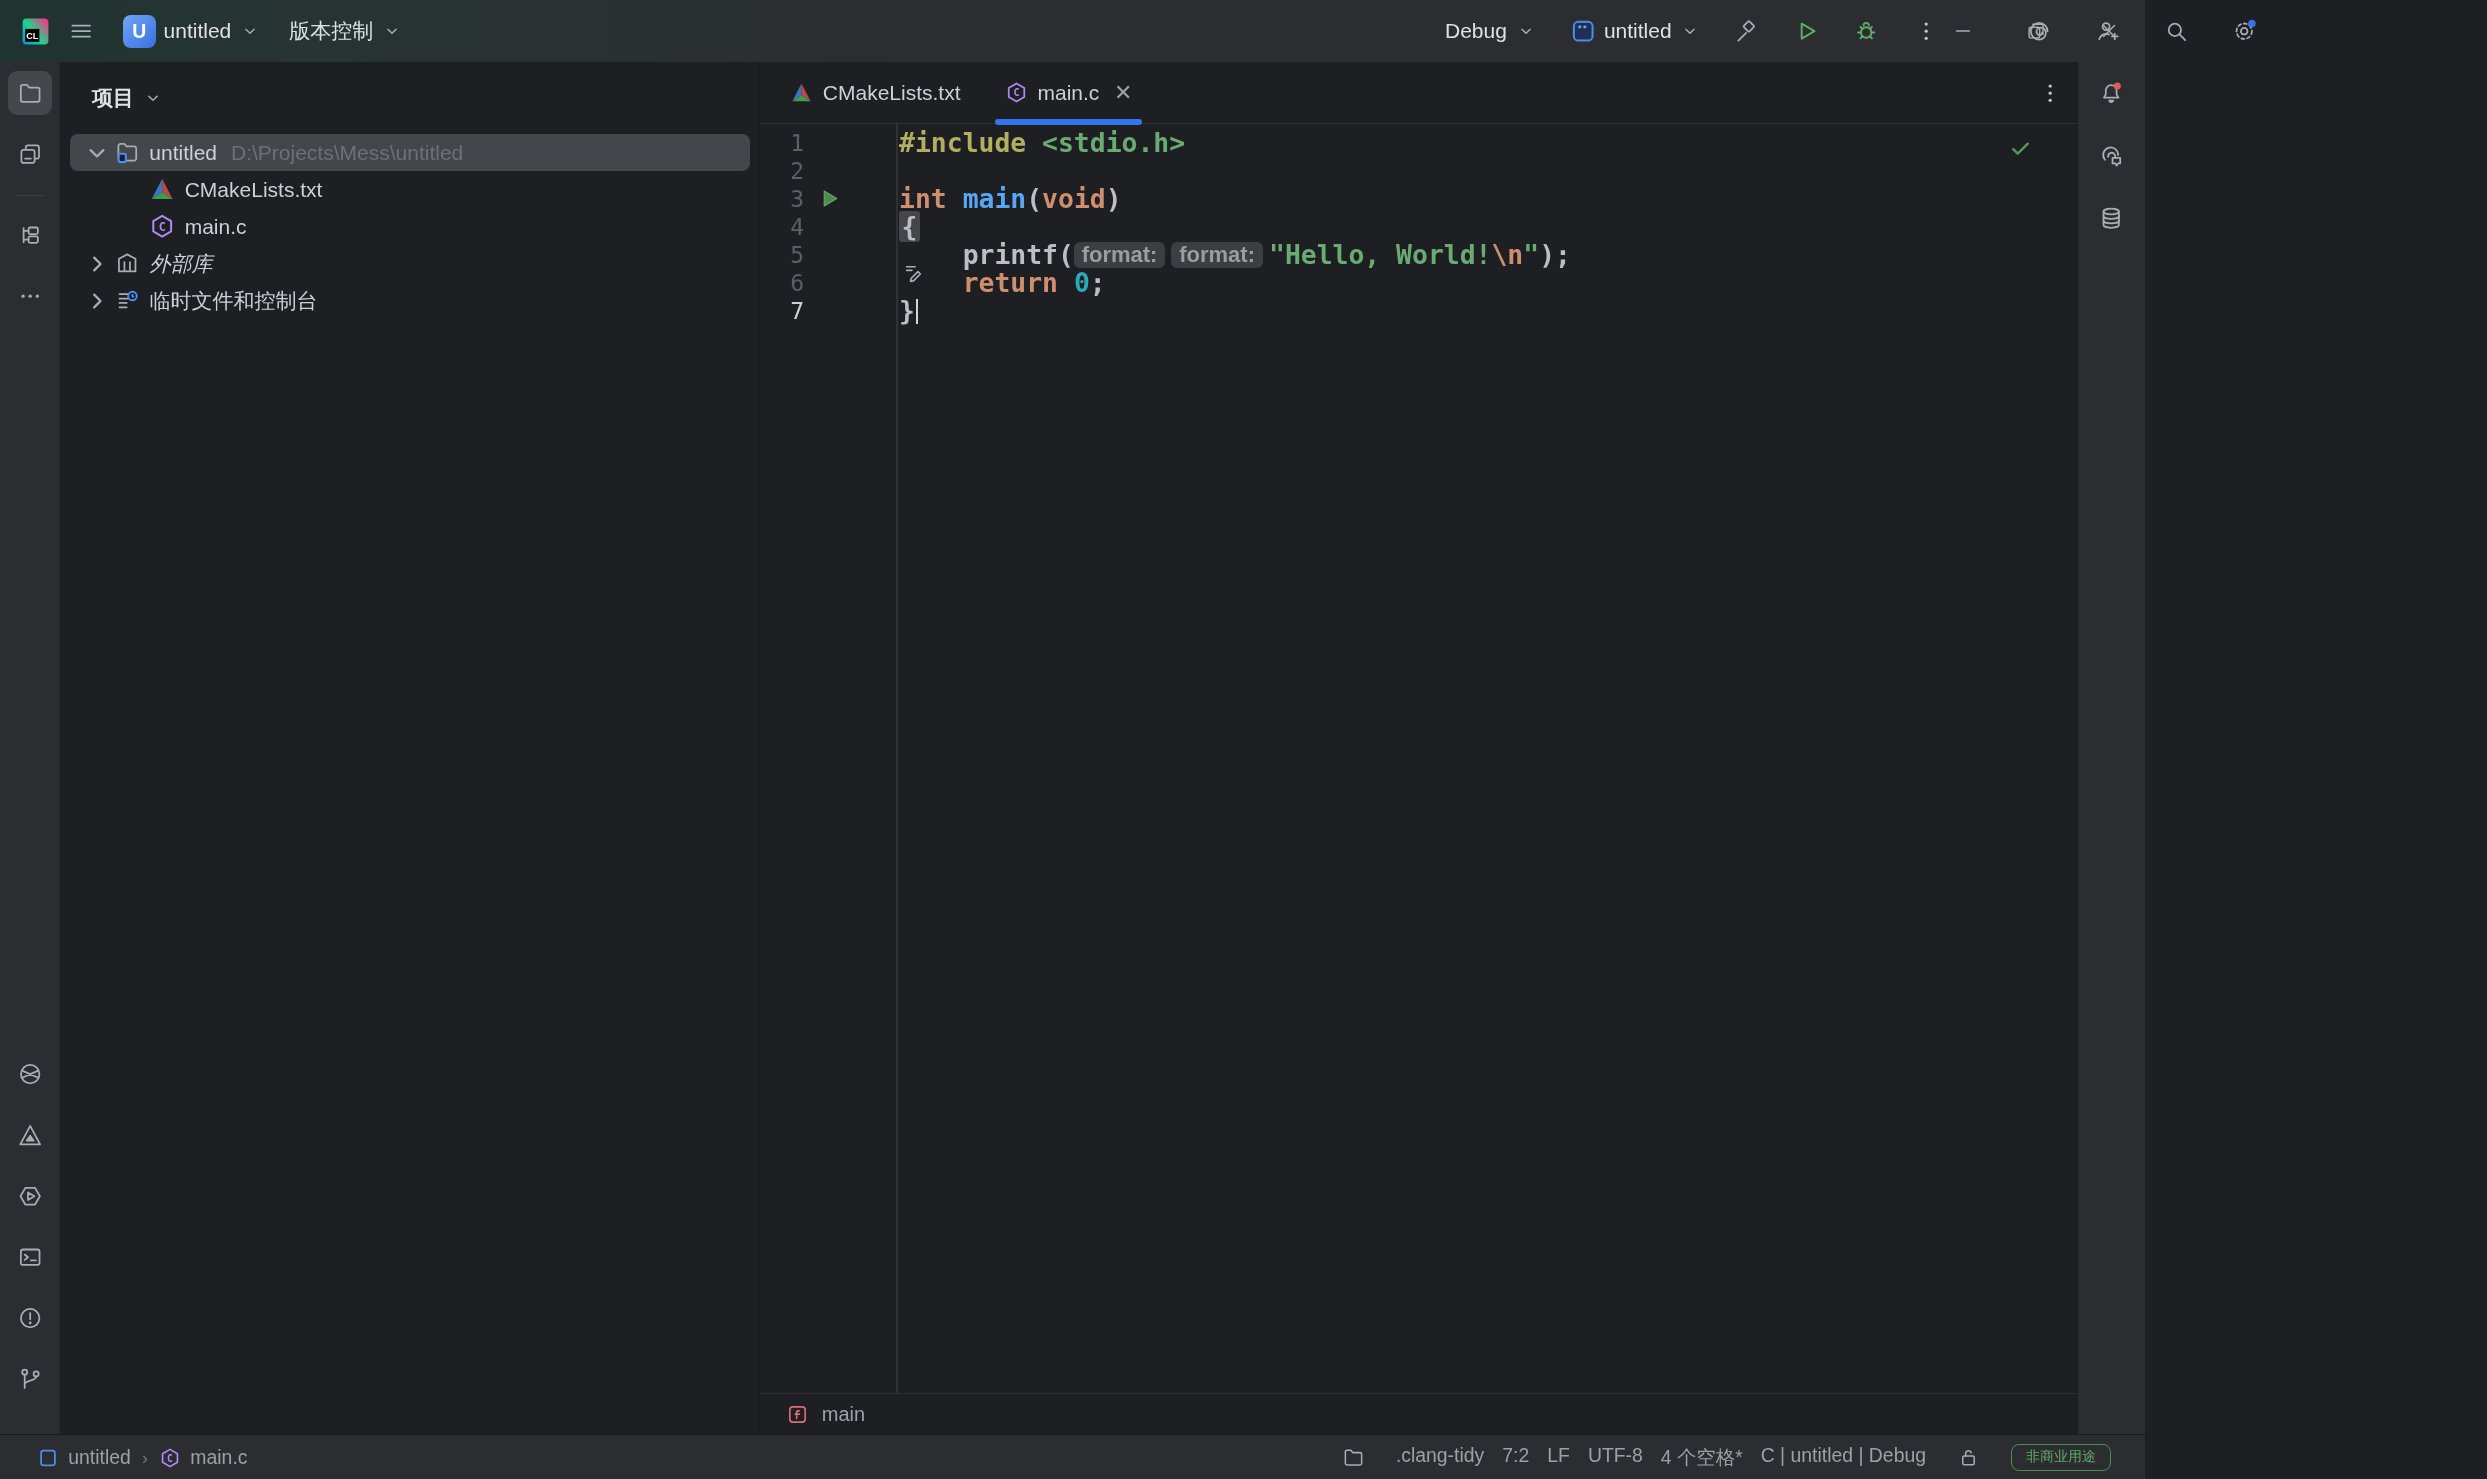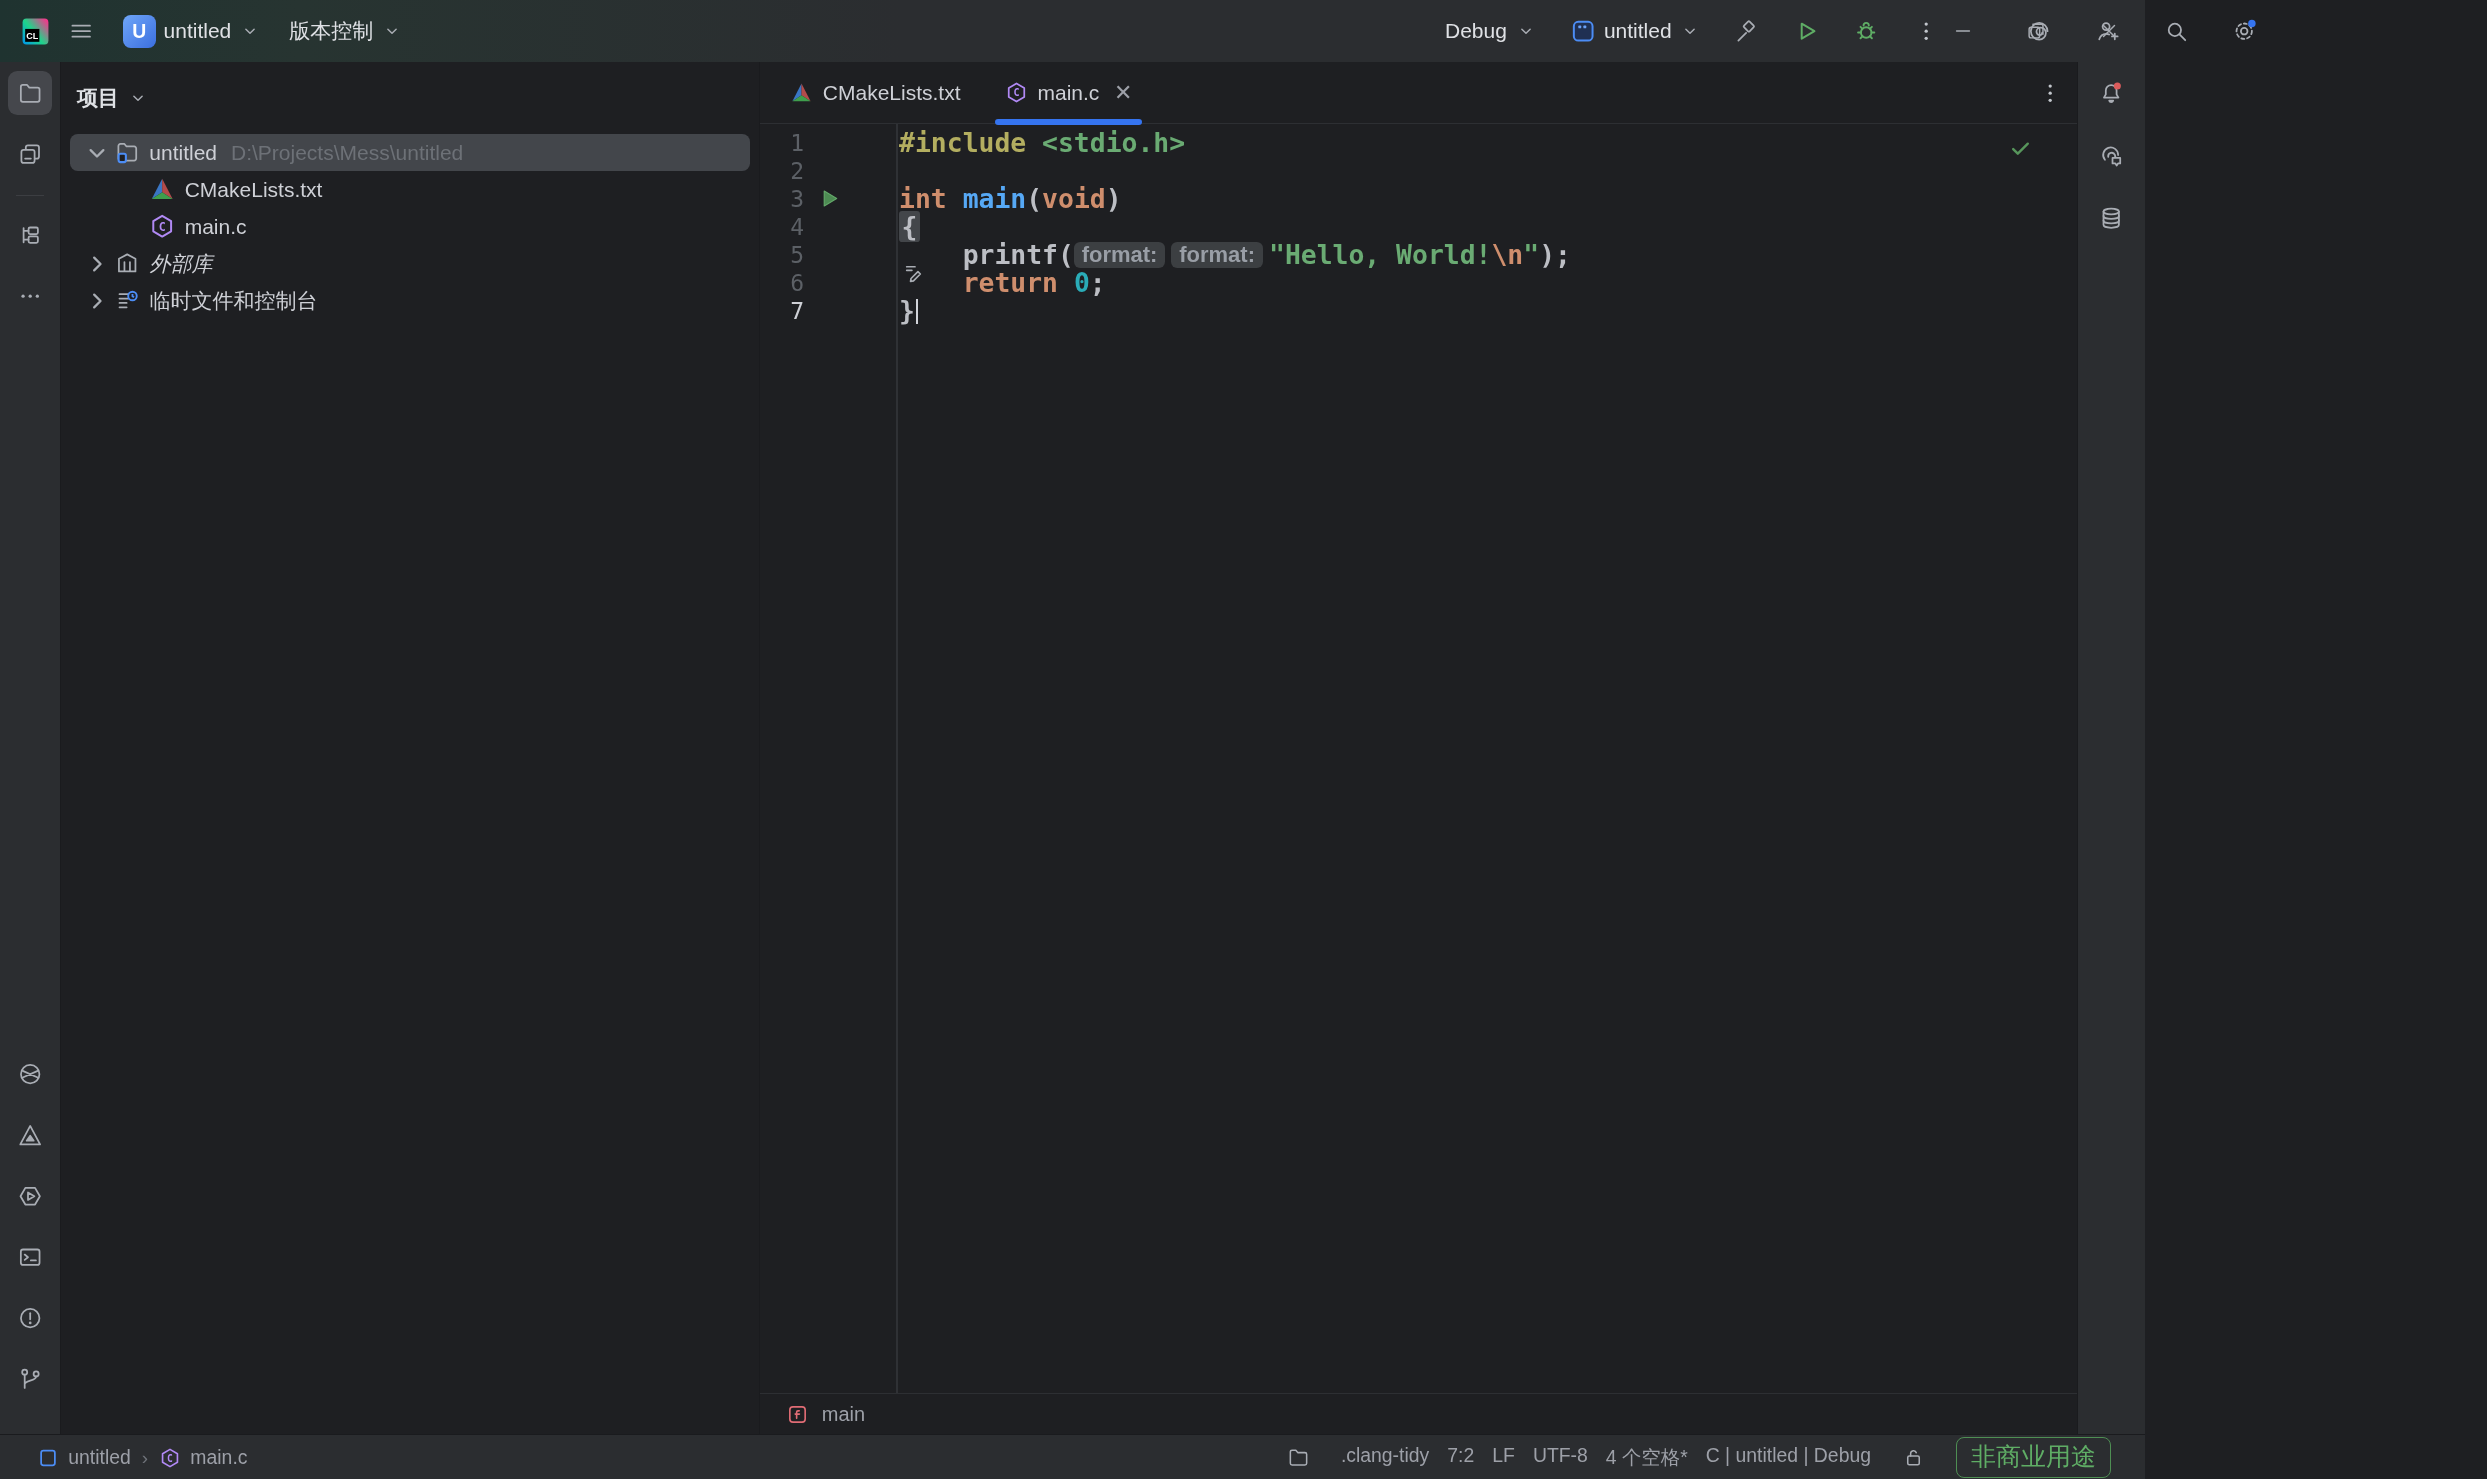--- a/index.html
+++ b/index.html
@@ -36,21 +36,21 @@
   .strip-item { width:44px; height:44px; border-radius:9.3px; display:flex;
     align-items:center; justify-content:center; margin-bottom:17px; }
   .strip-item.active { background:#45474c; }
   .strip-div { width:28px; height:1.6px; background:#3c3e42; margin:1.6px 0 17px 0; }
   .strip-spacer { flex:1; }
 
   
   .project-panel { width:699px; background:#1e1f22; border-right:1.6px solid #1a1b1e;
     display:flex; flex-direction:column; }
   .pp-header { height:72px; display:flex; align-items:center; gap:7.8px;
-    padding-left:16px; }
+    padding-left:31px; }
   .pp-title { font-size:21px; font-weight:bold; color:#dfe1e5; }
   .tree-row { height:37px; display:flex; align-items:center; font-size:21px;
     color:#ced0d6; white-space:nowrap; }
   .tree-row.selected { background:#43464b; border-radius:7.8px; margin:0 9.3px; }
   .tree-row.build-dir { background:#3e3327; }
   .tree-chevron { width:34px; display:flex; justify-content:center; flex:none; }
   .tree-icon { width:26.4px; height:26.4px; margin-right:9.3px; flex:none; }
   .tree-path { margin-left:14px; color:#6d7177; }
 
   
@@ -100,21 +100,21 @@
 
   
   .statusbar { position:absolute; left:0; right:0; bottom:0; height:46px;
     background:#2b2d30; border-top:1.6px solid #1a1b1e; display:flex;
     align-items:center; font-size:19.4px; color:#9da0a8; padding:0 34px 0 37px; }
   .sb-nav { display:flex; align-items:center; gap:11px; }
   .sb-sep { color:#6f737a; font-size:18.7px; }
   .sb-spacer { flex:1; }
   .sb-right { display:flex; align-items:center; gap:31px; }
   .license-badge { border:1.6px solid #4e8e53; color:#5fad65; border-radius:8px;
-    padding:2.3px 14px 3.9px 14px; font-size:25px; }
+    padding:2.3px 14px 3.9px 14px; font-size:14px; }
 </style>
 </head>
 <body>
 
 <div class="window">
 
   <header class="titlebar">
     <div class="tb-left">
       <span class="icon i40">
           <svg viewBox="0 0 24 24">

